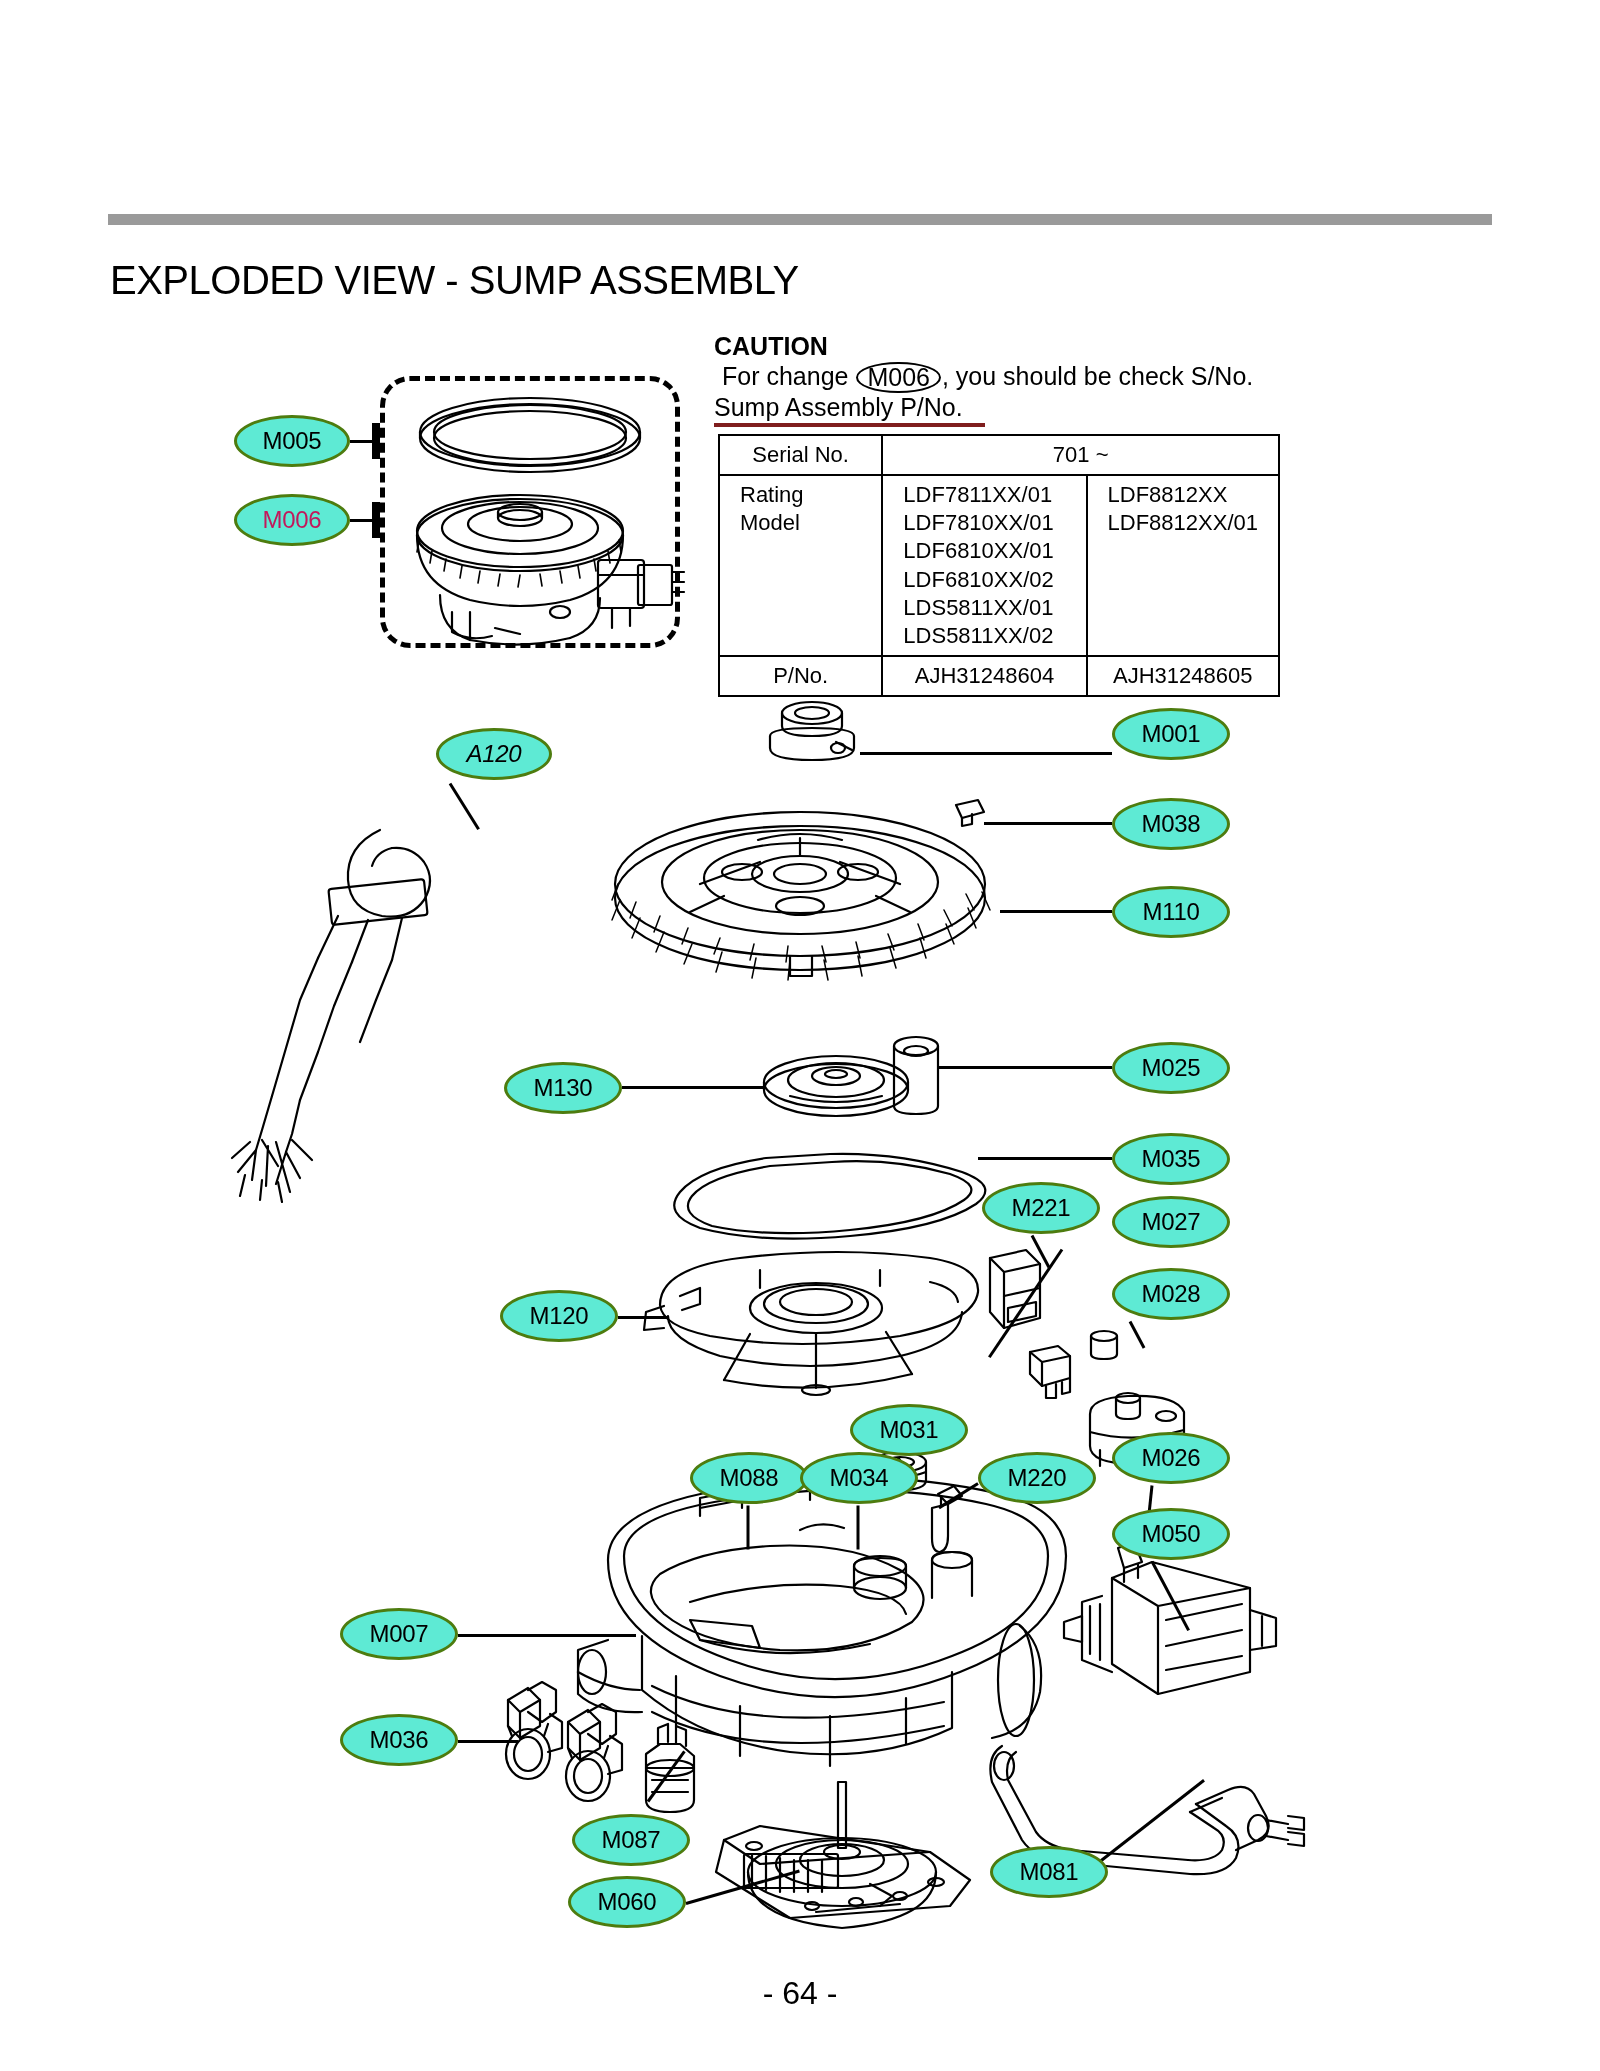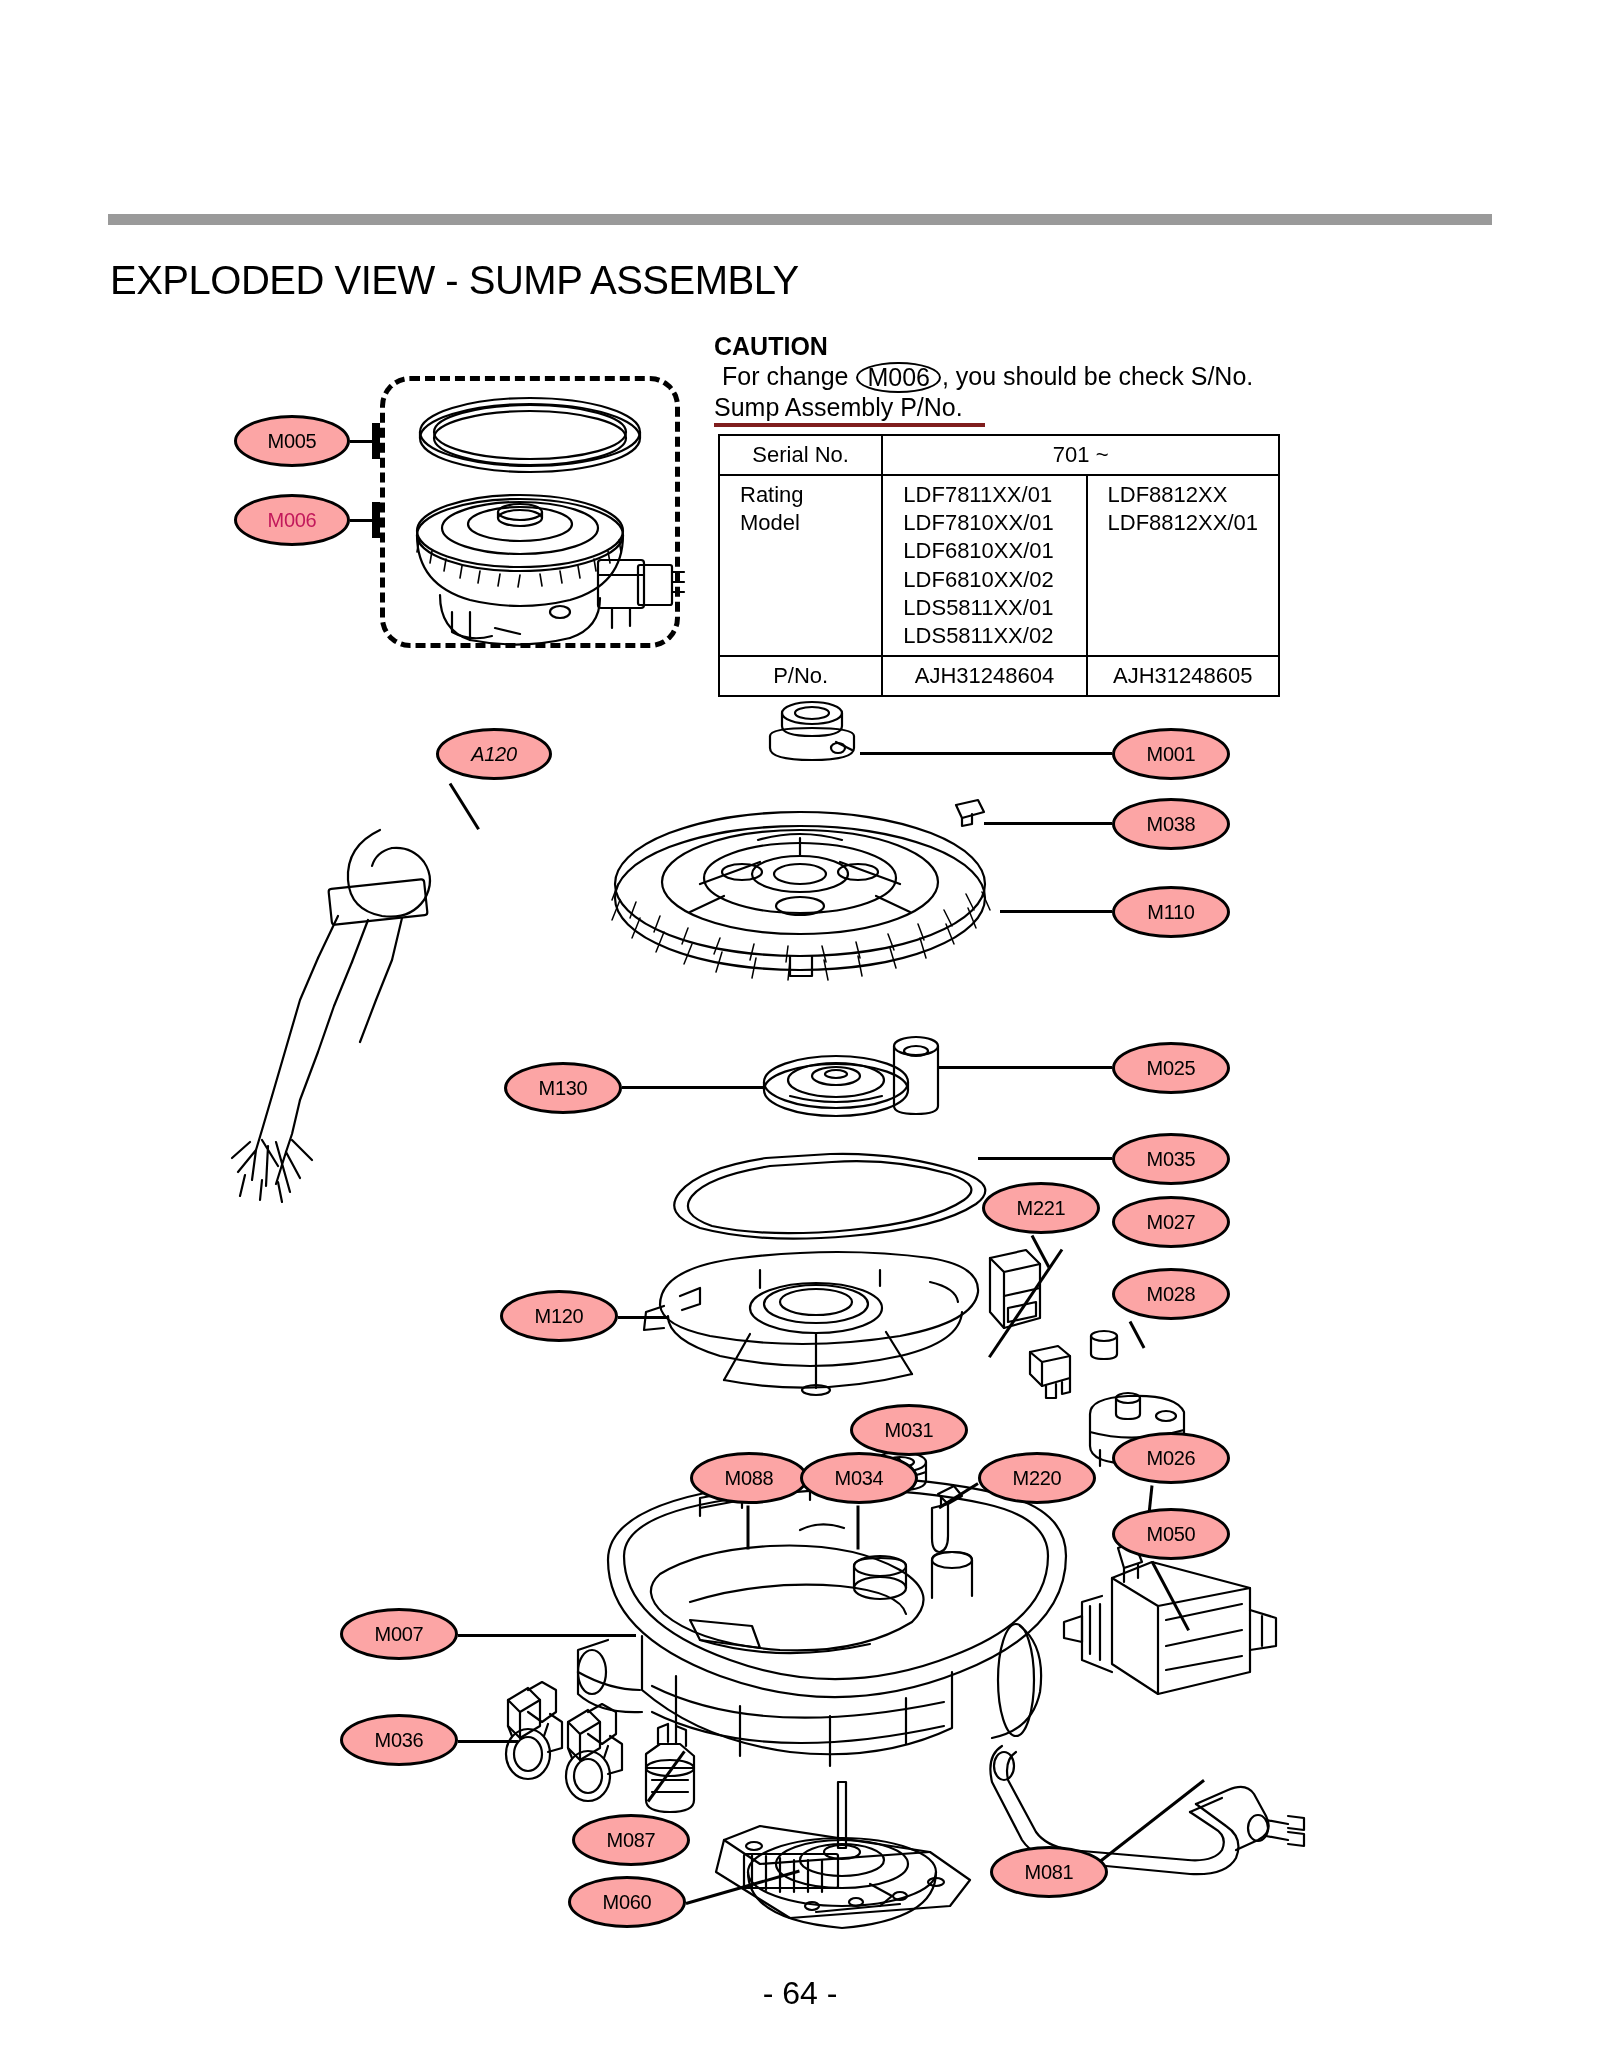--- a/index.html
+++ b/index.html
@@ -101,27 +101,27 @@
   }
   .spec-table td.center { text-align: center; vertical-align: middle; }
   .col-label { width: 172px; }
   .col-a { width: 206px; }
   .col-b { width: 164px; margin-top: 32px; }
   .models-cell div { white-space: nowrap; }
 
   
   .callout {
     position: absolute;
-    border: 3px solid #000000;
+    border: 3px solid #4d7c0f;
     border-radius: 50%;
-    background: #fca5a5;
+    background: #5eead4;
     display: flex;
     align-items: center;
     justify-content: center;
-    font-size: 20px;
+    font-size: 24px;
     color: #000;
     letter-spacing: -0.3px;
     z-index: 6;
     font-family: "Liberation Sans", sans-serif;
   }
   .callout.hl { color: #c2185b; }
 
   
   .leader {
     position: absolute;
@@ -513,21 +513,21 @@
   <div class="leader" style="left:458px; top:1740px; width:60px; height:3px;"></div>
 
   <div class="leader" style="left:648px; top:1800px; width:62px; height:3px; transform:rotate(-54deg);"></div>
   <div class="leader" style="left:686px; top:1902px; width:118px; height:3px; transform:rotate(-16deg);"></div>
   <div class="leader" style="left:1100px; top:1860px; width:132px; height:3px; transform:rotate(-38deg);"></div>
 
   <div id="callout-layer">
       <div class="callout" style="left: 234px; top: 415px; width: 116px; height: 52px;">M005</div>
       <div class="callout hl" style="left: 234px; top: 494px; width: 116px; height: 52px;">M006</div>
       <div class="callout" style="left: 436px; top: 728px; width: 116px; height: 52px; font-style: italic;">A120</div>
-      <div class="callout" style="left: 1112px; top: 728px; width: 118px; height: 52px;">M001</div>
+      <div class="callout" style="left: 1112px; top: 708px; width: 118px; height: 52px;">M001</div>
       <div class="callout" style="left: 1112px; top: 798px; width: 118px; height: 52px;">M038</div>
       <div class="callout" style="left: 1112px; top: 886px; width: 118px; height: 52px;">M110</div>
       <div class="callout" style="left: 1112px; top: 1042px; width: 118px; height: 52px;">M025</div>
       <div class="callout" style="left: 504px; top: 1062px; width: 118px; height: 52px;">M130</div>
       <div class="callout" style="left: 1112px; top: 1133px; width: 118px; height: 52px;">M035</div>
       <div class="callout" style="left: 982px; top: 1182px; width: 118px; height: 52px;">M221</div>
       <div class="callout" style="left: 1112px; top: 1196px; width: 118px; height: 52px;">M027</div>
       <div class="callout" style="left: 1112px; top: 1268px; width: 118px; height: 52px;">M028</div>
       <div class="callout" style="left: 500px; top: 1290px; width: 118px; height: 52px;">M120</div>
       <div class="callout" style="left: 850px; top: 1404px; width: 118px; height: 52px;">M031</div>

